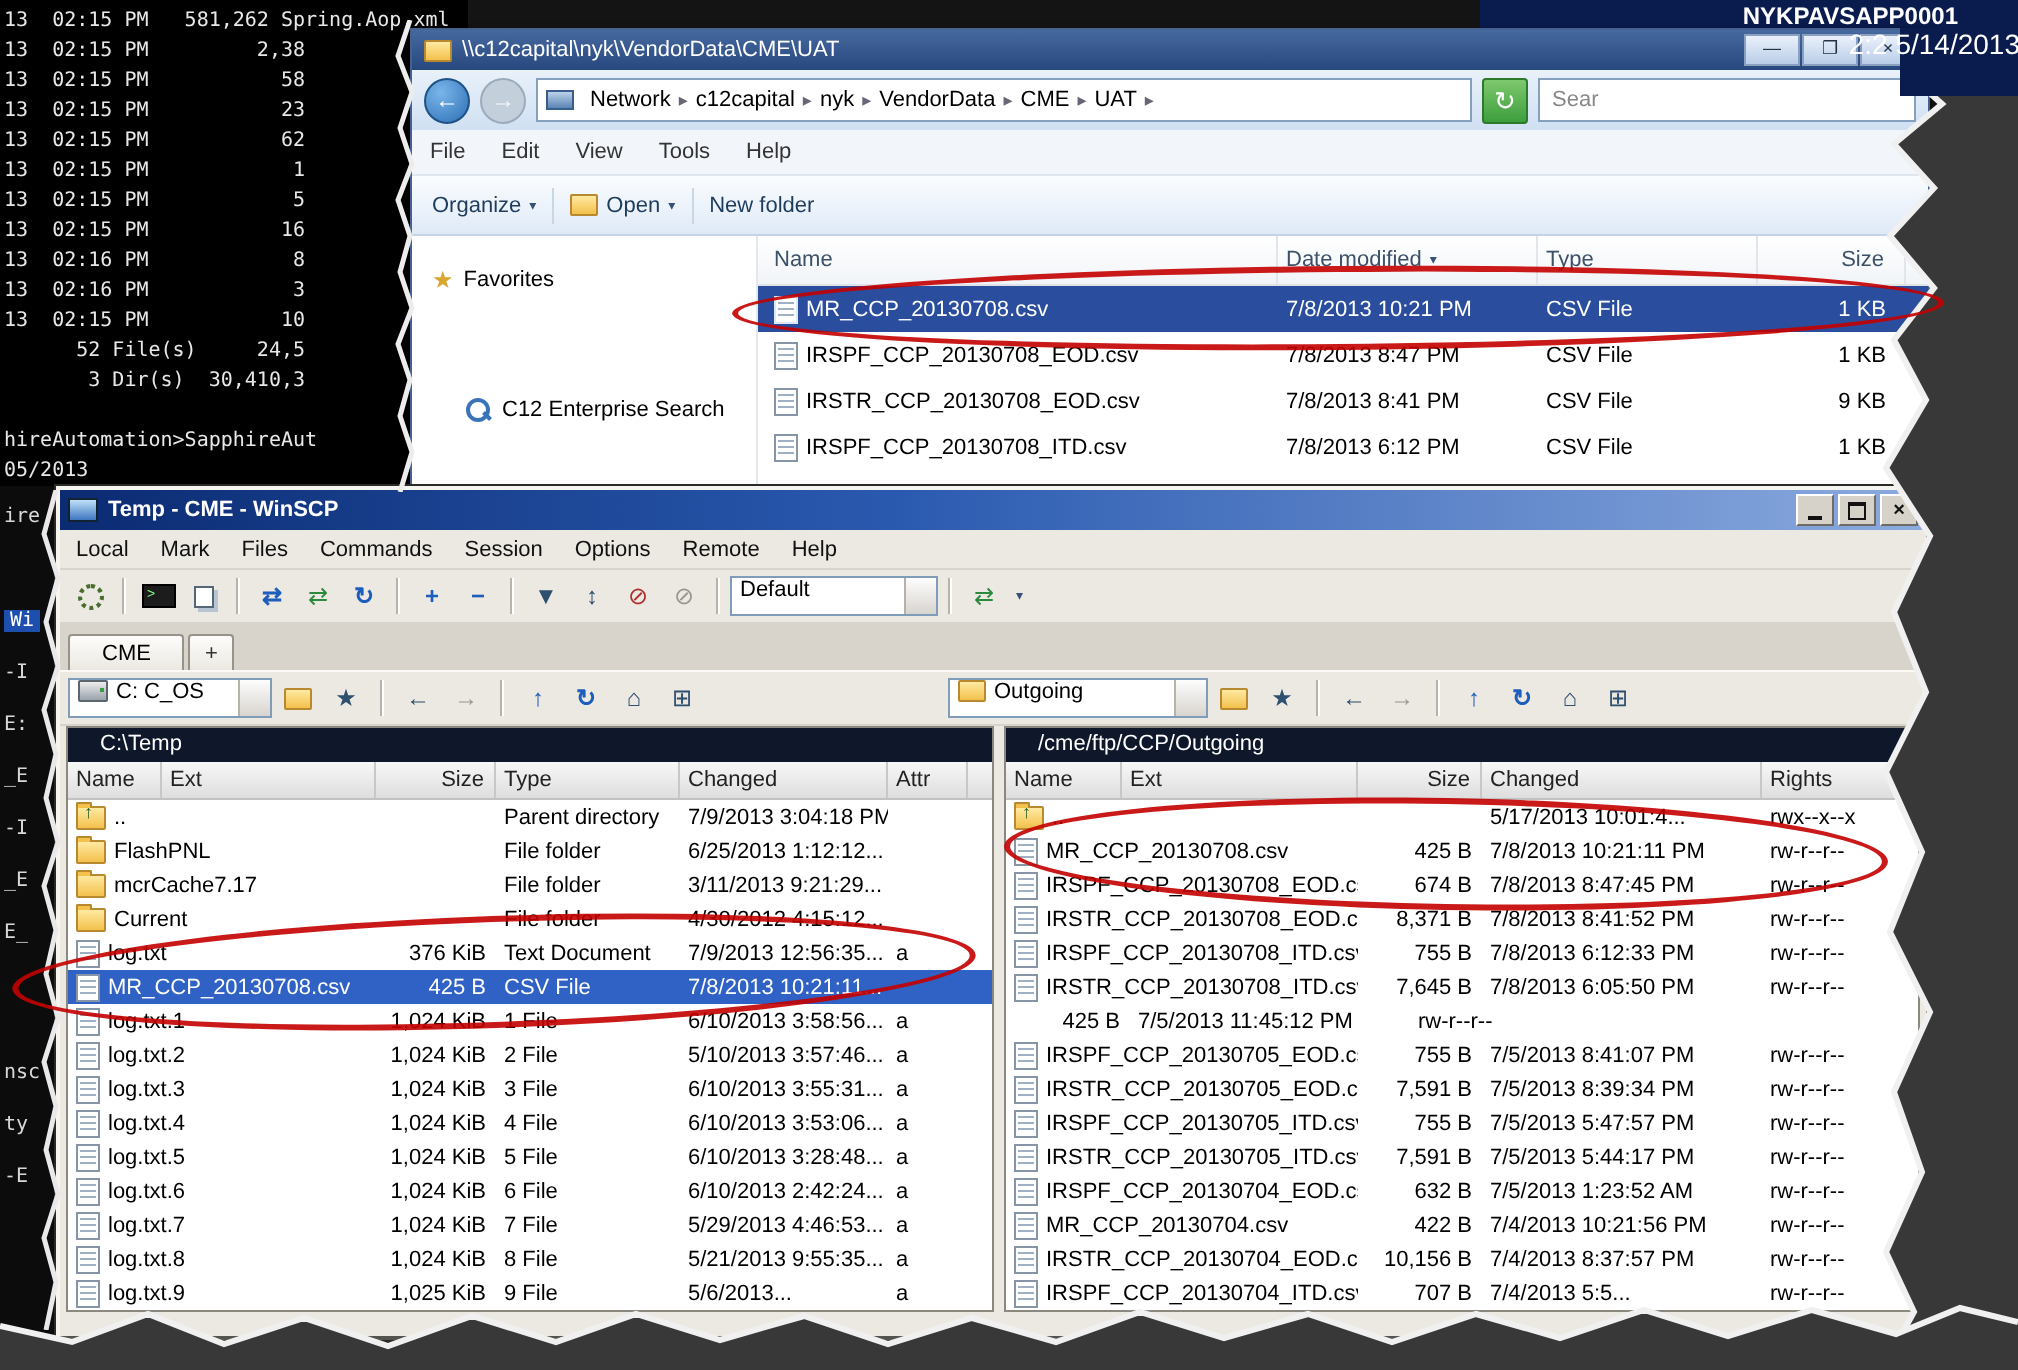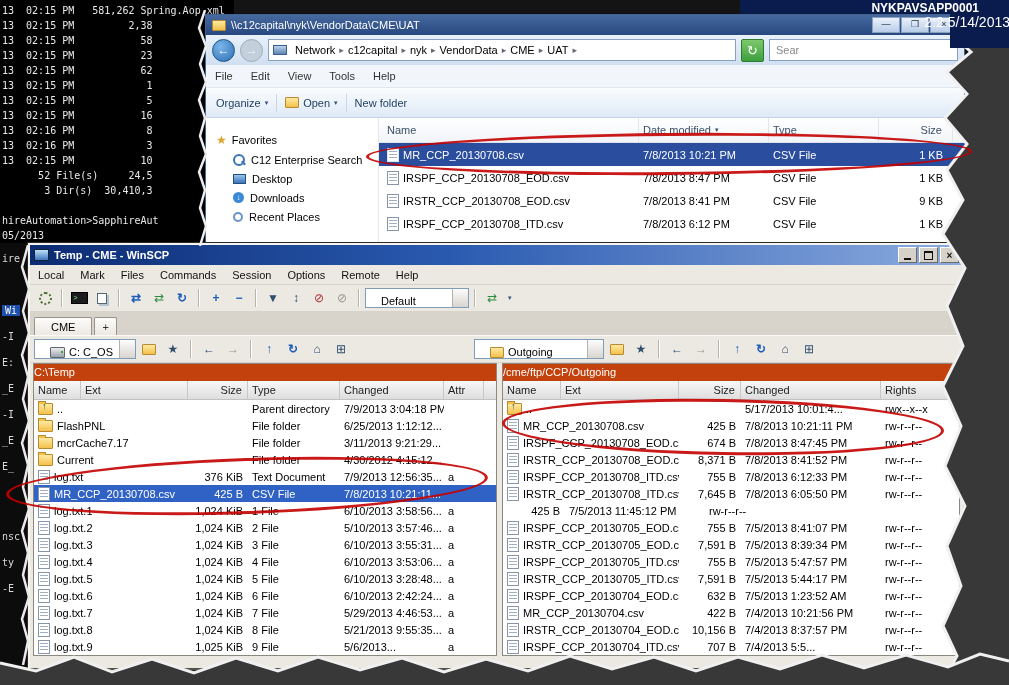--- a/index.html
+++ b/index.html
@@ -71,21 +71,21 @@
   .exp-menu{height:22px;display:flex;align-items:center;background:#f2f6fb;border-bottom:1px solid #e0e6ee;color:#333;}
   .exp-menu .mitem{padding:0 9px;}
   .exp-cmd{height:29px;display:flex;align-items:center;background:linear-gradient(#fafcfe,#dfeaf7);
            border-bottom:1px solid #c4d4e6;color:#1e3c5c;padding:0 10px;}
   .cmd-sep{width:1px;height:18px;background:#c9d6e4;margin:0 8px;}
   .dd-arrow{font-size:7px;color:#35517a;margin-left:4px;}
   .exp-body{display:flex;height:131px;}
   .exp-nav{width:172px;background:#fff;padding-top:12px;}
   .fav-head{display:flex;align-items:center;gap:5px;padding-left:10px;height:20px;}
   .fav-star{color:#d9a62e;font-size:12px;line-height:12px;}
-  .fav-item{display:flex;align-items:center;gap:6px;padding-left:27px;height:19px;}
+  .fav-item{display:flex;align-items:center;gap:6px;padding-left:27px;height:19px;margin-top:45px;}
   .ic-search{width:8px;height:8px;border:2px solid #3a74b8;border-radius:50%;position:relative;flex:none;}
   .ic-search::after{content:"";position:absolute;left:6px;top:6px;width:5px;height:2px;background:#3a74b8;transform:rotate(45deg);}
   .ic-desktop{width:11px;height:8px;background:linear-gradient(#9cc4ee,#3a74b8);border:1px solid #26507e;flex:none;}
   .ic-down{width:11px;height:11px;border-radius:50%;background:#3a8ad8;color:#fff;font-size:8px;line-height:11px;text-align:center;flex:none;}
   .ic-recent{width:10px;height:10px;border-radius:50%;border:2px solid #6a93c8;box-sizing:border-box;flex:none;}
   .exp-listwrap{flex:1;display:flex;flex-direction:column;background:#fff;border-left:1px solid #e4e8ee;}
   .exp-head{display:flex;height:24px;background:linear-gradient(#fff,#f1f4f8);border-bottom:1px solid #dfe3e9;color:#3c5068;}
   .exp-head .hcell{border-right:1px solid #e2e6ec;}
   .exp .c-name{width:260px;padding-left:8px;}
   .exp .c-date{width:130px;}
@@ -110,40 +110,40 @@
   .ws-tool{height:26px;display:flex;align-items:center;gap:1px;padding:0 4px;border-bottom:1px solid #d8d4cb;}
   .tbtn{min-width:22px;height:20px;display:flex;align-items:center;justify-content:center;font-size:12px;color:#2f4f6f;}
   .tsep{width:0;height:18px;border-left:1px solid #b8b4ab;border-right:1px solid #fff;margin:0 4px;}
   .gear{width:9px;height:9px;border:2px dotted #4a6d2e;border-radius:50%;}
   .conico{width:13px;height:10px;background:#1c1c1c;border:1px solid #000;color:#8f8;font-size:7px;line-height:9px;padding-left:2px;}
   .cpico{width:8px;height:9px;background:#fff;border:1px solid #567;box-shadow:2px 2px 0 0 #b9c4d2;}
   .blue{color:#1d5dbb;font-weight:bold;}
   .green{color:#2d8a3c;}
   .red{color:#b03030;}
   .gray{color:#9a978e;}
-  .combo{background:#fff;border:1px solid #7f9db9;height:20px;display:flex;align-items:flex-end;gap:4px;
-         padding-left:15px;box-sizing:border-box;}
+  .combo{background:#fff;border:1px solid #7f9db9;height:20px;display:flex;align-items:flex-start;gap:4px;
+         padding-left:4px;box-sizing:border-box;}
   .combo .dd{margin-left:auto;width:15px;height:100%;background:linear-gradient(#fdfdfd,#d8d4cf);
              border-left:1px solid #b5b2aa;display:flex;align-items:center;justify-content:center;font-size:7px;color:#333;}
   .combo.default{width:104px;}
   .combo.drive{width:102px;}
   .combo.dir{width:130px;}
   .hddico{width:13px;height:9px;background:linear-gradient(#ececec,#9aa2ac);border:1px solid #5c666f;border-radius:1px;position:relative;flex:none;}
   .hddico::after{content:"";position:absolute;right:1px;top:3px;width:2px;height:2px;background:#3c9e3c;}
   .ws-tabs{height:21px;display:flex;align-items:flex-end;gap:2px;padding:2px 4px 0;background:#d8d4cb;border-bottom:1px solid #fbfaf7;}
   .tab{height:17px;display:flex;align-items:center;padding:0 16px;background:linear-gradient(#fdfcfa,#ece9e2);
        border:1px solid #97938b;border-bottom:none;border-radius:2px 2px 0 0;}
   .tab.add{padding:0 7px;color:#333;}
   .ws-drivebar{height:26px;display:flex;align-items:center;gap:2px;padding:0 4px;border-bottom:1px solid #d8d4cb;}
   .spacerflex{width:118px;flex:none;}
   .ws-panels{display:flex;gap:5px;padding:0 3px;align-items:flex-start;}
   .panel{flex:none;background:#fff;border:1px solid #8a887f;box-sizing:border-box;}
   .panel.lp{width:464px;}
   .panel.rp{width:458px;}
-  .p-path{height:17px;line-height:17px;background:#c2410c;color:#fff;padding-left:0;white-space:nowrap;overflow:hidden;}
+  .p-path{height:17px;line-height:17px;background:#0f172a;color:#fff;padding-left:16px;white-space:nowrap;overflow:hidden;}
   .p-head{display:flex;height:18px;background:linear-gradient(#f7f7f7,#dedede);border-bottom:1px solid #c2c2c2;color:#222;}
   .p-head .hcell{border-right:1px solid #c8c8c8;}
   .wsrows .frow{height:17px;}
   .wsrows .frow.selected{background:#2f62c4;color:#fff;}
   .lp .c-name{width:154px;}
   .lp .c-size{width:60px;justify-content:flex-end;padding-right:5px;}
   .lp .c-type{width:92px;}
   .lp .c-changed{width:104px;}
   .lp .c-attr{width:40px;}
   .lp .h-name{width:47px;}

